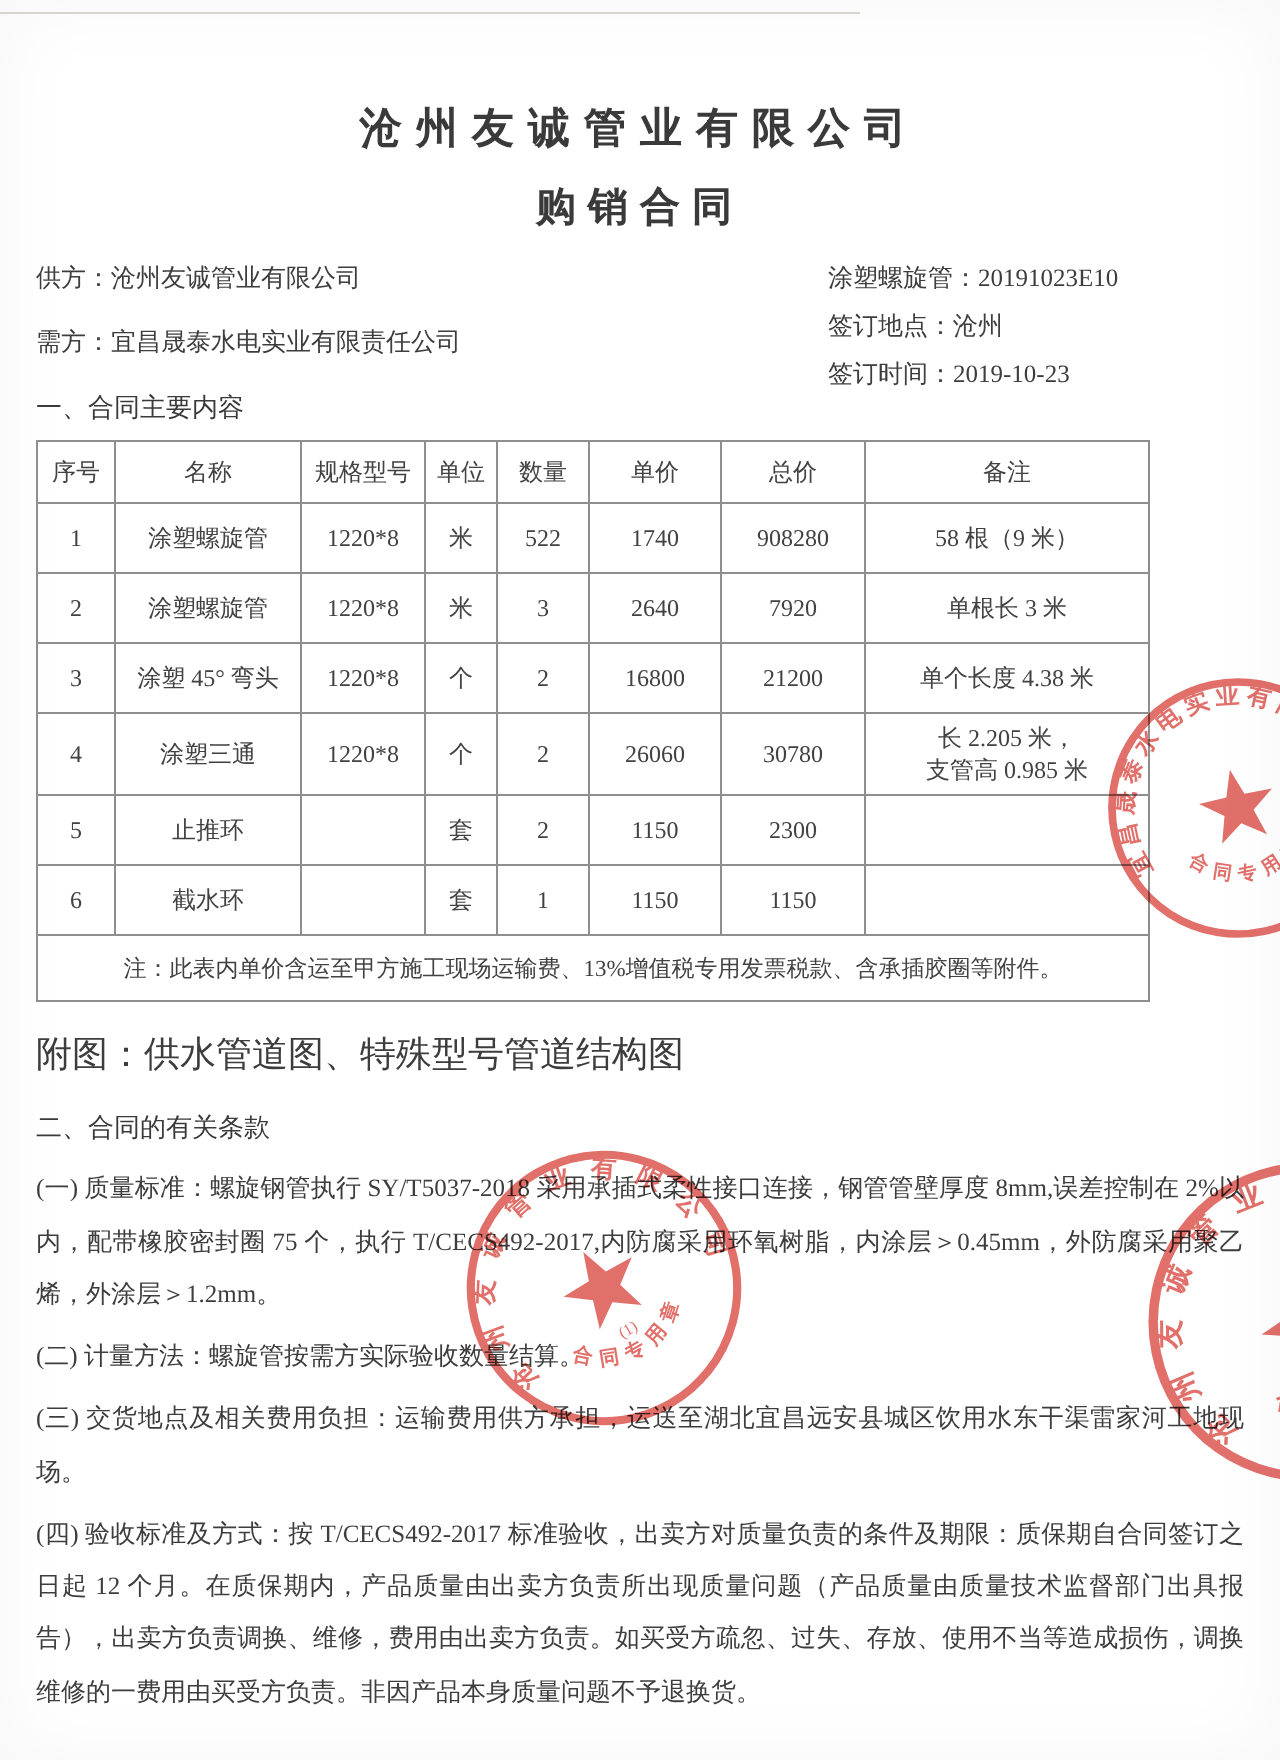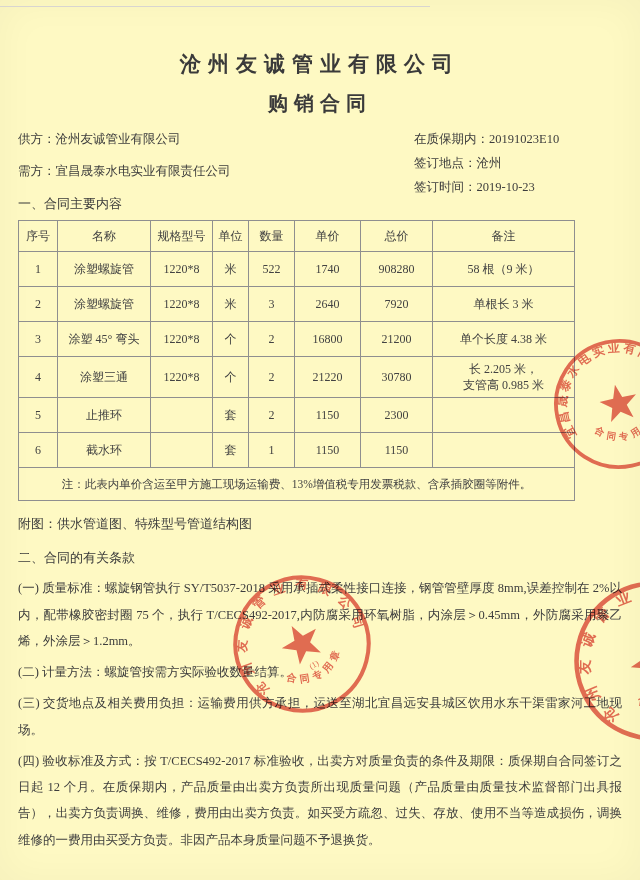--- a/index.html
+++ b/index.html
@@ -1,39 +1,39 @@
 <!DOCTYPE html>
 <html><head>
 <meta charset="utf-8">
 <style>
   html,body { margin:0; padding:0; background:#e9e7e4; }
   .page {
     position:relative; width:640px; height:880px; margin:0 auto;
-    background:#fef9c3; overflow:hidden;
+    background:#ffffff; overflow:hidden;
     font-family:"Liberation Serif","DejaVu Serif",serif;
     color:#3d3d3d;
     box-shadow:inset 0 0 40px rgba(0,0,0,0.04);
   }
   .page::before{ content:""; position:absolute; top:6px; left:0; right:210px; height:1px; background:#d8d5d0; }
   .inner { position:relative; padding:50px 18px 0 18px; }
   .doc-title { text-align:center; font-size:21px; letter-spacing:7px; color:#3a3a3a; margin:0 0 12px 0; font-weight:600;}
   .doc-subtitle { text-align:center; font-size:20px; letter-spacing:6px; color:#3a3a3a; margin:0 0 14px 0; font-weight:700;}
   .meta { display:flex; font-size:12.5px; margin-bottom:2px; }
   .meta-left { flex:1; }
   .meta-left .row { margin-bottom:15px; }
   .meta-right { width:208px; }
   .meta-right .row { margin-bottom:7px; white-space:nowrap; }
   .sec-heading { font-size:13px; color:#3a3a3a; margin:2px 0 5px 0; }
   table.items { border-collapse:collapse; table-layout:fixed; width:556px; font-size:12px; color:#424242; }
   table.items td, table.items th { border:1px solid #8f8f8f; text-align:center; vertical-align:middle; padding:4px 2px; font-weight:normal; }
   table.items th { height:22px; }
   table.items td { height:26px; }
   table.items td.remark { white-space:pre-line; line-height:1.35; }
   table.items td.note-cell { text-align:center; padding:6px 6px; font-size:11.5px; height:20px; }
-  .attachment { font-size:13px; margin:14px 0 0 0; }
+  .attachment { font-size:18px; margin:14px 0 0 0; }
   .sec2-heading { font-size:13px; color:#3a3a3a; margin:16px 0 8px 0; }
   .clauses { font-size:12.5px; }
   .clause { margin:0 0 5px 0; line-height:2.1; text-align:justify; }
   
   .seal { position:absolute; color:#db4f49; opacity:.82; mix-blend-mode:multiply; pointer-events:none; }
   .seal svg { display:block; }
   .seal-buyer { left:549px; top:334px; width:140px; height:140px; transform:rotate(-12deg); }
   .seal-mid   { left:228px; top:570px; width:148px; height:148px; transform:rotate(-30deg); }
   .seal-right { left:568px; top:575px; width:172px; height:172px; transform:rotate(-33deg); }
 </style>
@@ -51,21 +51,21 @@
         <div class="row">
           <span>供方：</span><span>沧州友诚管业有限公司</span>
         </div>
         <div class="row">
           <span>需方：</span><span>宜昌晟泰水电实业有限责任公司</span>
         </div>
         <div class="sec-heading">一、合同主要内容</div>
       </div>
       <div class="meta-right">
         <div class="row">
-          <span>在质保期内：</span><span>20191023E10</span>
+          <span>涂塑螺旋管：</span><span>20191023E10</span>
         </div>
         <div class="row">
           <span>签订地点：</span><span>沧州</span>
         </div>
         <div class="row">
           <span>签订时间：</span><span>2019-10-23</span>
         </div>
       </div>
     </div>
 
@@ -122,21 +122,21 @@
             <td>16800</td>
             <td>21200</td>
             <td class="remark">单个长度 4.38 米</td>
           </tr>
           <tr>
             <td>4</td>
             <td>涂塑三通</td>
             <td>1220*8</td>
             <td>个</td>
             <td>2</td>
-            <td>21220</td>
+            <td>26060</td>
             <td>30780</td>
             <td class="remark">长 2.205 米，
 支管高 0.985 米</td>
           </tr>
           <tr>
             <td>5</td>
             <td>止推环</td>
             <td></td>
             <td>套</td>
             <td>2</td>

